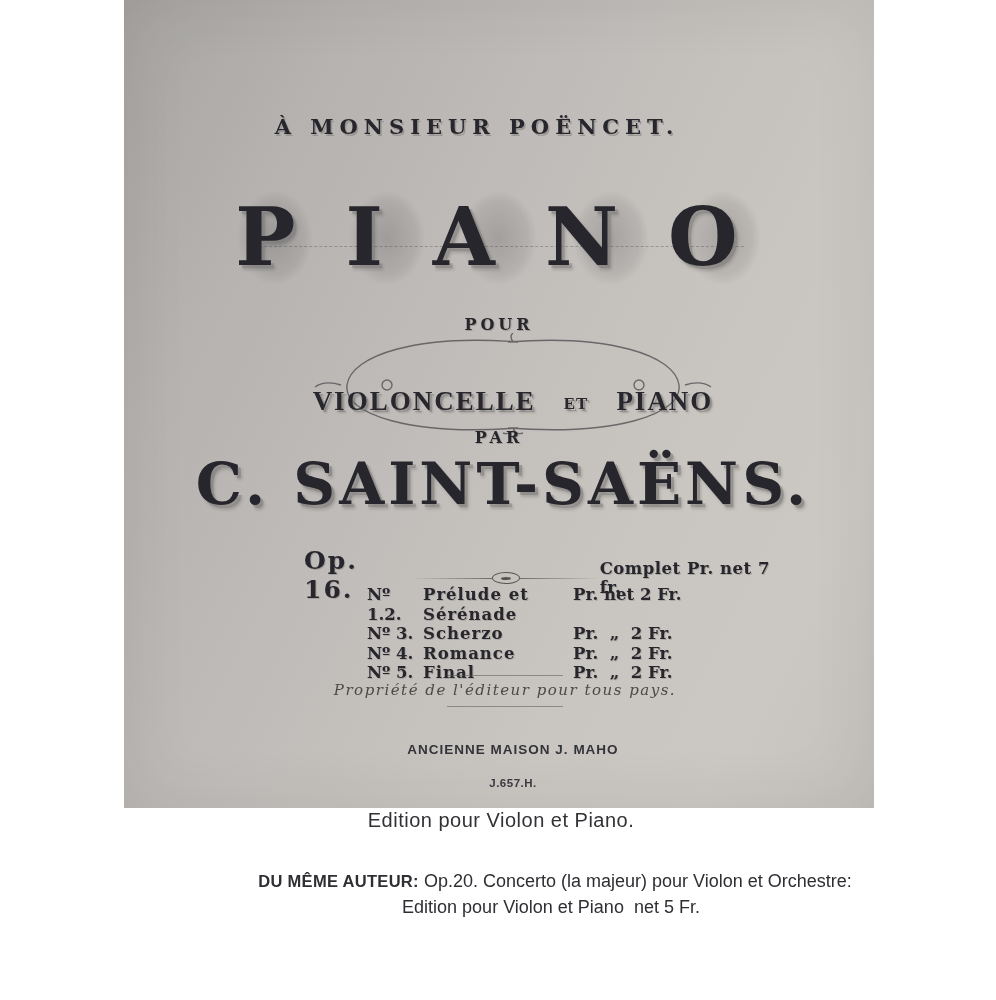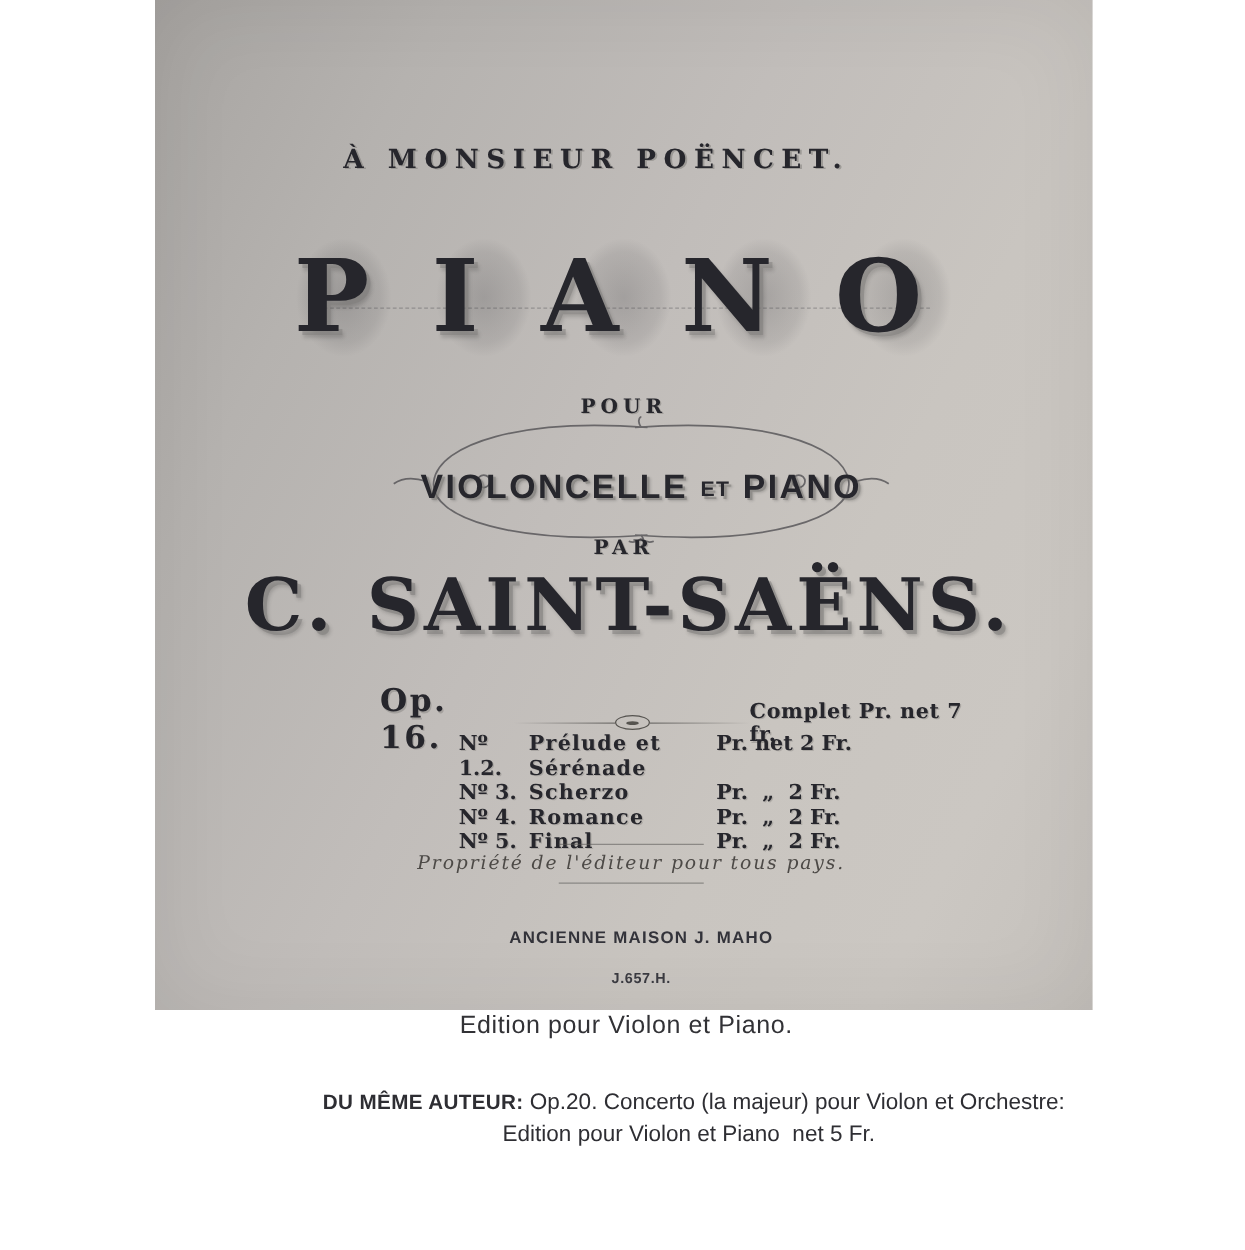--- a/index.html
+++ b/index.html
@@ -25,23 +25,23 @@
   .title{top:190px;font-size:80px;font-weight:bold;letter-spacing:50px;
     padding-left:25px;box-sizing:border-box;
     text-shadow:3px 3px 0 rgba(128,126,123,.5), 4px 5px 3px rgba(40,40,40,.18);}
 
   .pour{top:315px;font-size:16px;font-weight:bold;letter-spacing:4px;
     text-shadow:1px 1px 0 rgba(125,123,120,.5);}
 
   
   .cartouche{top:333px;left:50%;transform:translateX(-50%) translateX(14px);width:400px;height:104px;}
   .cartouche svg{position:absolute;left:0;top:0;}
-  .instr{position:absolute;left:0;top:4px;width:100%;height:100%;display:flex;
-    align-items:center;justify-content:center;gap:10px;
-    font-family:Liberation Sans, sans-serif;font-weight:bold;color:#27272d;
+  .instr{position:absolute;left:0;top:16px;width:100%;height:100%;display:flex;
+    align-items:center;justify-content:center;gap:28px;
+    font-family:Liberation Serif, serif;font-weight:bold;color:#27272d;
     text-shadow:2px 2px 0 rgba(128,126,123,.6), 3px 3px 2px rgba(40,40,40,.2);}
   .instr .w{font-size:27px;letter-spacing:2px;}
   .instr .et{font-size:17px;letter-spacing:1px;padding-top:5px;}
 
   .par{top:428px;font-size:16px;font-weight:bold;letter-spacing:4px;
     text-shadow:1px 1px 0 rgba(125,123,120,.5);}
 
   .composer{top:450px;font-size:58px;font-weight:bold;letter-spacing:4px;
     transform:translateX(4px);
     text-shadow:3px 3px 0 rgba(128,126,123,.55), 4px 5px 3px rgba(40,40,40,.2);}

